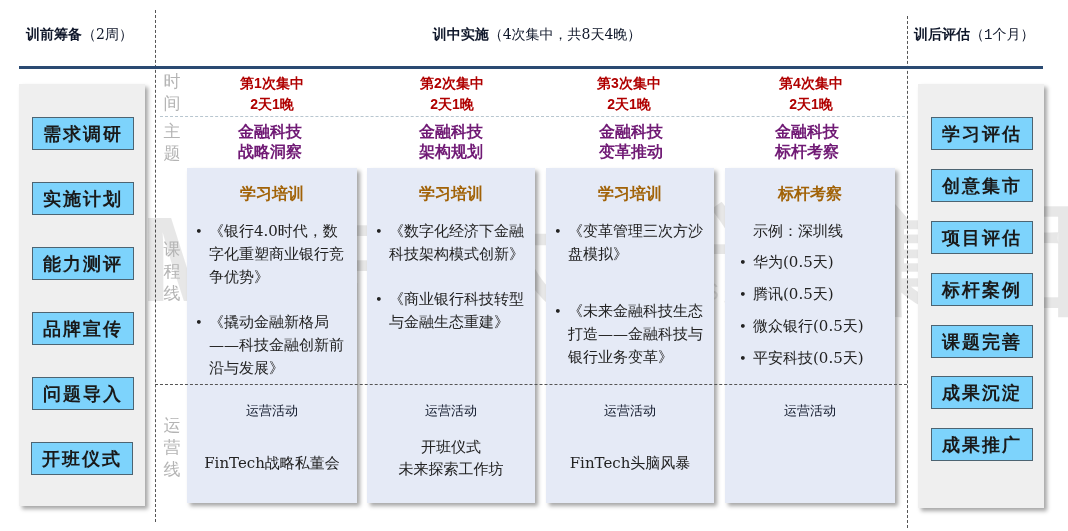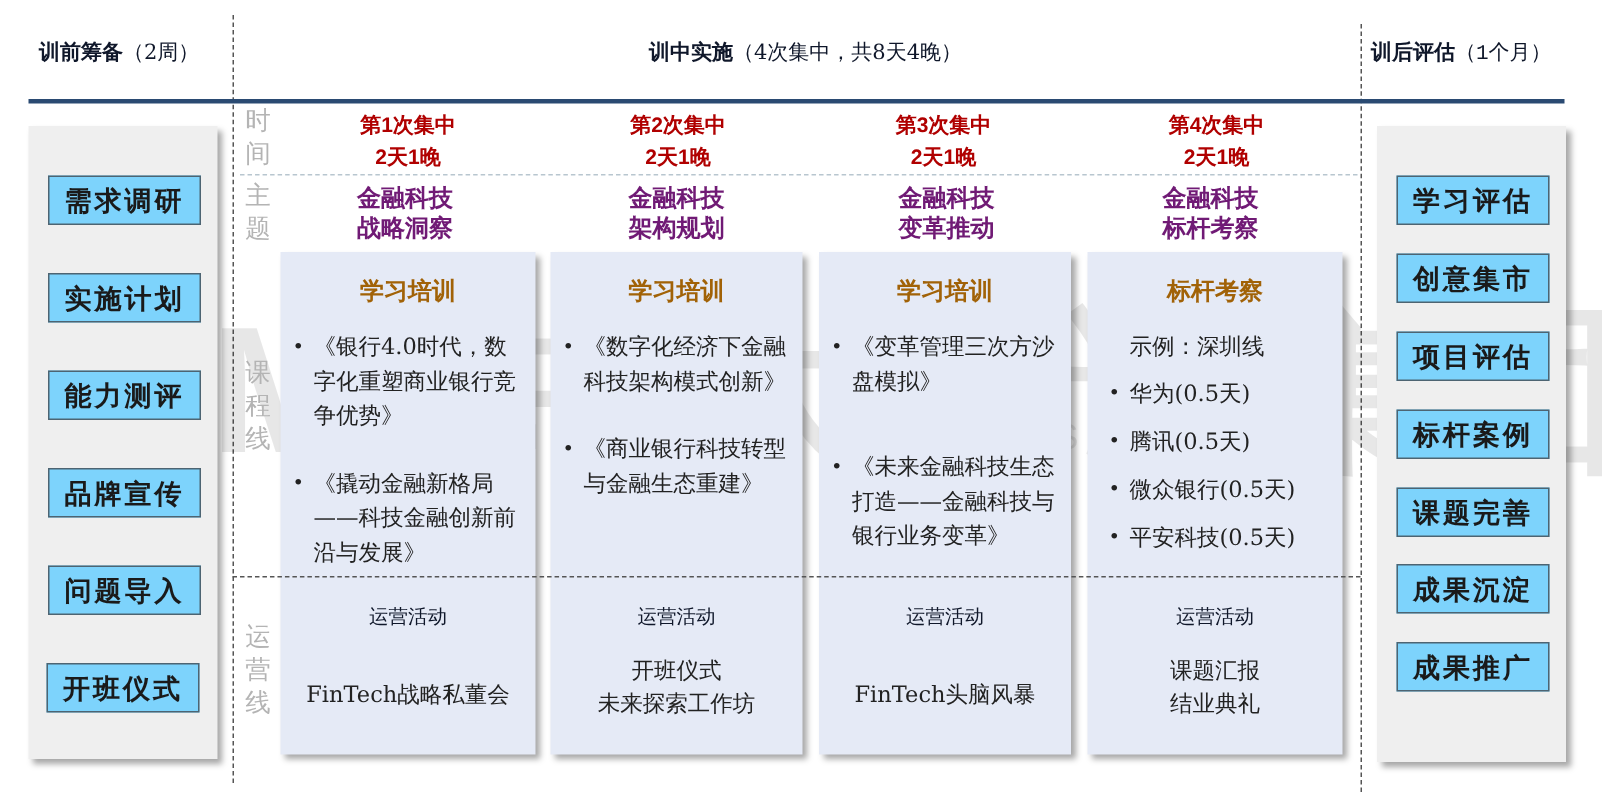--- a/index.html
+++ b/index.html
@@ -172,17 +172,15 @@
 <div class="card" id="card-4">
   <div class="card-title">标杆考察</div>
   <div class="bullets">
     <div class="intro">示例：深圳线</div>
     <div class="bullet">华为(0.5天)</div>
     <div class="bullet">腾讯(0.5天)</div>
     <div class="bullet">微众银行(0.5天)</div>
     <div class="bullet">平安科技(0.5天)</div>
   </div>
   <div class="ops-title">运营活动</div>
-  <div class="ops-text">课题汇报
-结业典礼</div>
 </div>
 
 <div class="hdash" id="hd-2"></div>
 
 </body></html>

